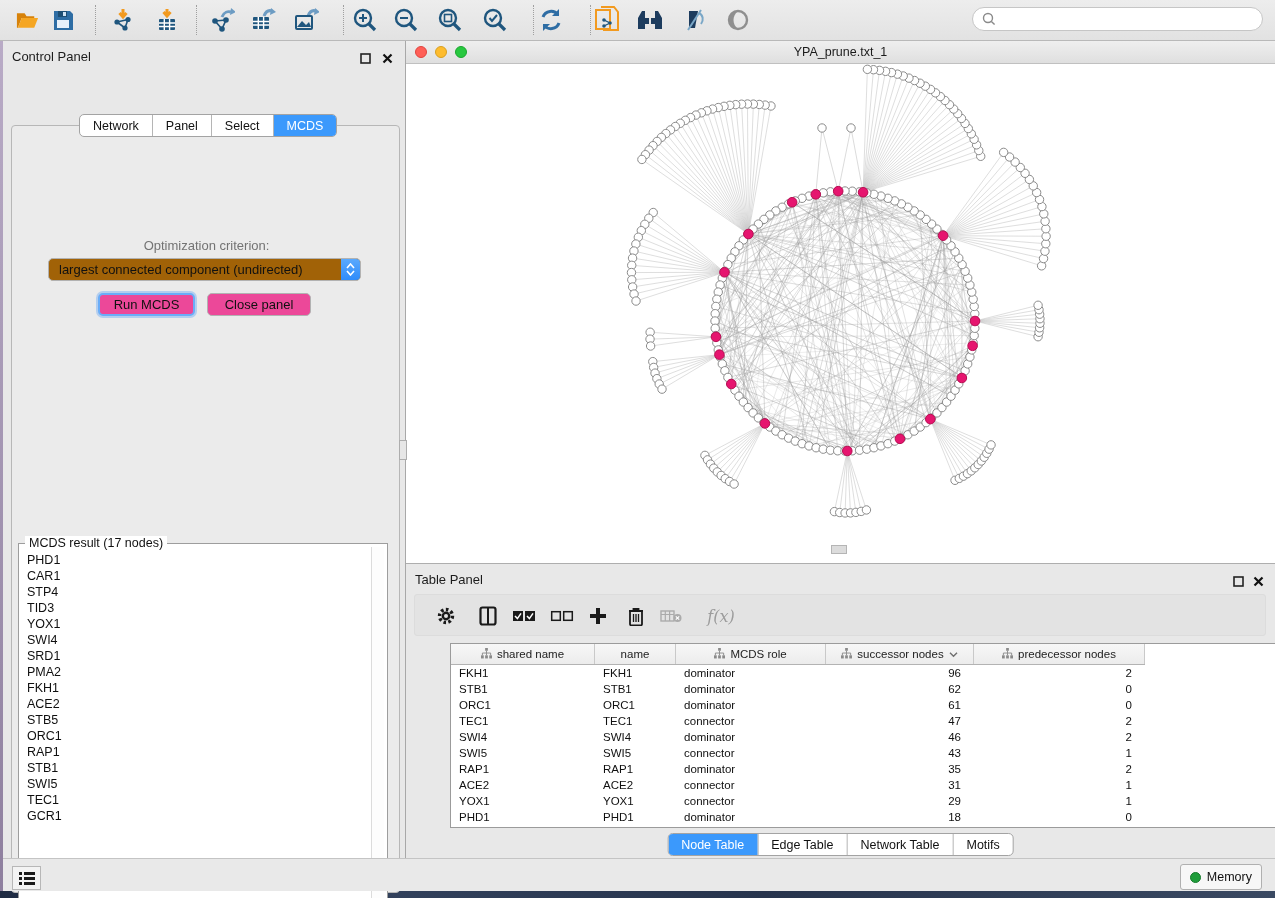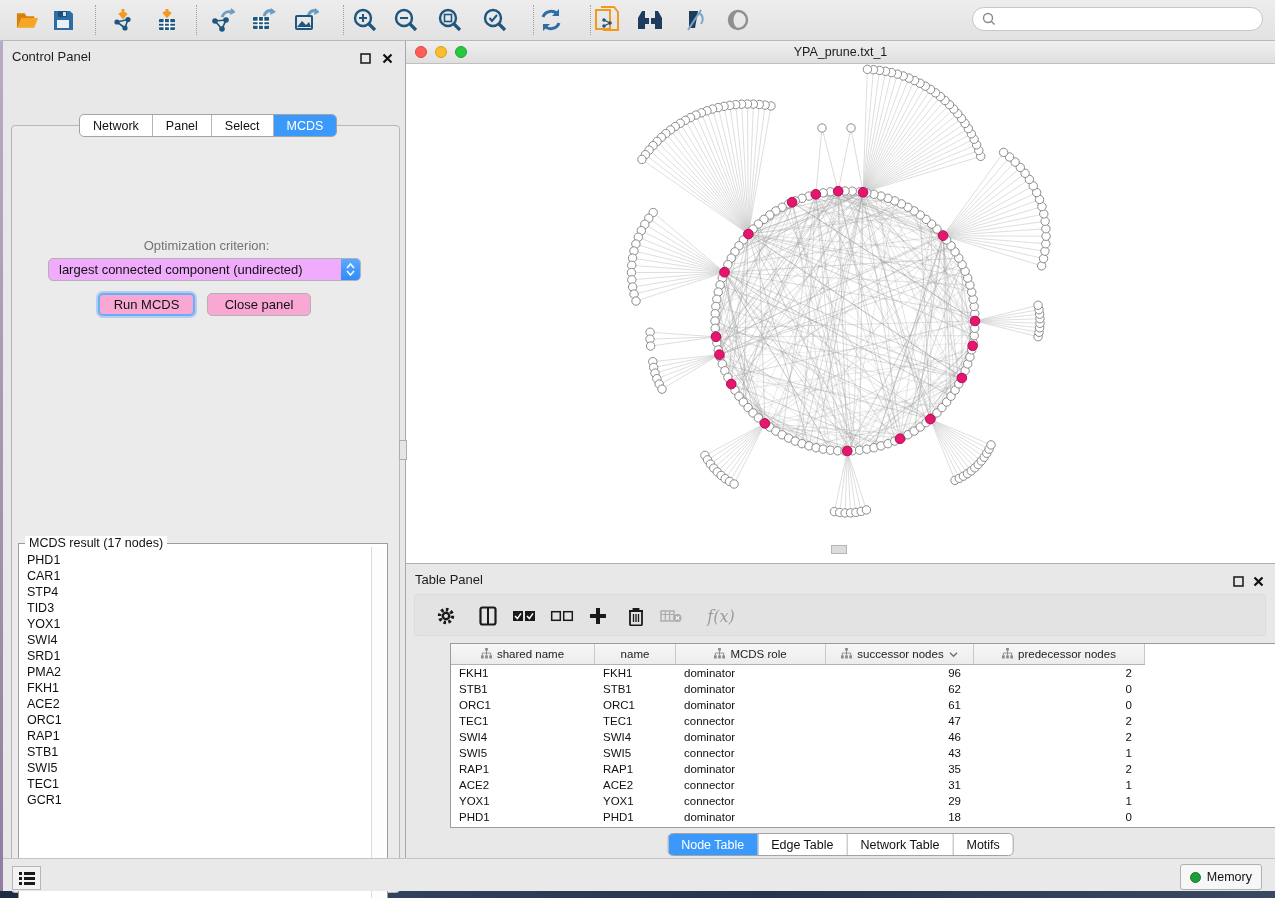--- a/index.html
+++ b/index.html
@@ -20,24 +20,24 @@
   #control-panel{left:3px;top:41px;width:403px;height:817px;background:#e8e8e8;border-right:1px solid #a8a8a8;box-sizing:border-box;}
   .panel-title{position:absolute;left:9px;top:8px;font-size:13px;color:#1c1c1c;}
   .win-ctrl{position:absolute;top:9px;width:12px;height:12px;}
   .cp-body{position:absolute;left:8px;top:84px;width:389px;height:768px;background:#ebebeb;border:1px solid #b7b7b7;border-radius:4px;box-sizing:border-box;}
   .segbar{display:flex;background:#fff;border:1px solid #a3a3a3;border-radius:5px;overflow:hidden;font-size:12.5px;height:21px;align-items:stretch;}
   .seg{padding:0 13px;display:flex;align-items:center;border-left:1px solid #b5b5b5;color:#111;white-space:nowrap;}
   .seg:first-child{border-left:none;}
   .seg.sel{background:#3b99fc;color:#fff;}
   #cp-tabs{position:absolute;left:76px;top:73px;z-index:3;}
   #opt-label{position:absolute;left:0;top:112px;width:389px;text-align:center;font-size:13px;color:#737373;}
-  #criterion-select{position:absolute;left:36px;top:132px;width:313px;height:23px;background:#f0abfc;border:1px solid #b2b2b2;border-radius:5px;box-sizing:border-box;display:flex;align-items:center;}
+  #criterion-select{position:absolute;left:36px;top:132px;width:313px;height:23px;background:#a16207;border:1px solid #b2b2b2;border-radius:5px;box-sizing:border-box;display:flex;align-items:center;}
   #criterion-select .val{flex:1;font-size:13px;padding-left:10px;color:#111;white-space:nowrap;overflow:hidden;}
   #criterion-select .stepper{width:19px;height:21px;background:linear-gradient(#5aa9fd,#2f8cfb);border-radius:0 4px 4px 0;display:flex;flex-direction:column;align-items:center;justify-content:center;gap:1px;}
-  .btn{position:absolute;height:23px;background:#f9a8d4;border:1px solid #b2b2b2;border-radius:5px;font-size:13px;color:#111;display:flex;align-items:center;justify-content:center;box-sizing:border-box;}
+  .btn{position:absolute;height:23px;background:#ec4899;border:1px solid #b2b2b2;border-radius:5px;font-size:13px;color:#111;display:flex;align-items:center;justify-content:center;box-sizing:border-box;}
   #run-btn{left:86px;top:167px;width:97px;border:2px solid #6aadf8;box-shadow:0 0 0 2px rgba(110,170,245,.45);}
   #closep-btn{left:195px;top:167px;width:104px;}
   #mcds-fieldset{position:absolute;left:6px;top:417px;width:370px;height:372px;background:#fff;border:1px solid #9d9d9d;margin:0;padding:0;box-sizing:border-box;}
   #mcds-legend{position:absolute;left:6px;top:-8px;font-size:12.5px;color:#111;background:#fff;padding:0 4px;}
   #mcds-list{position:absolute;left:2px;top:8px;width:344px;font-size:12.5px;color:#101010;line-height:16px;}
   #mcds-list div{padding-left:6px;}
   #mcds-scroll{position:absolute;right:3px;top:3px;bottom:3px;width:12px;background:#fdfdfd;border-left:1px solid #dcdcdc;}
   
   #network-panel{left:406px;top:41px;width:869px;height:522px;background:#fff;}
   #net-titlebar{position:absolute;left:0;top:0;width:869px;height:23px;background:linear-gradient(#efefef,#dfdfdf);border-bottom:1px solid #c0c0c0;box-sizing:border-box;}
@@ -247,20 +247,21 @@
           <div>PHD1</div>
           <div>CAR1</div>
           <div>STP4</div>
           <div>TID3</div>
           <div>YOX1</div>
           <div>SWI4</div>
           <div>SRD1</div>
           <div>PMA2</div>
           <div>FKH1</div>
           <div>ACE2</div>
+          <div>STB5</div>
           <div>ORC1</div>
           <div>RAP1</div>
           <div>STB1</div>
           <div>SWI5</div>
           <div>TEC1</div>
           <div>GCR1</div>
         </div>
       <div id="mcds-scroll"></div>
     </div>
   </div>

